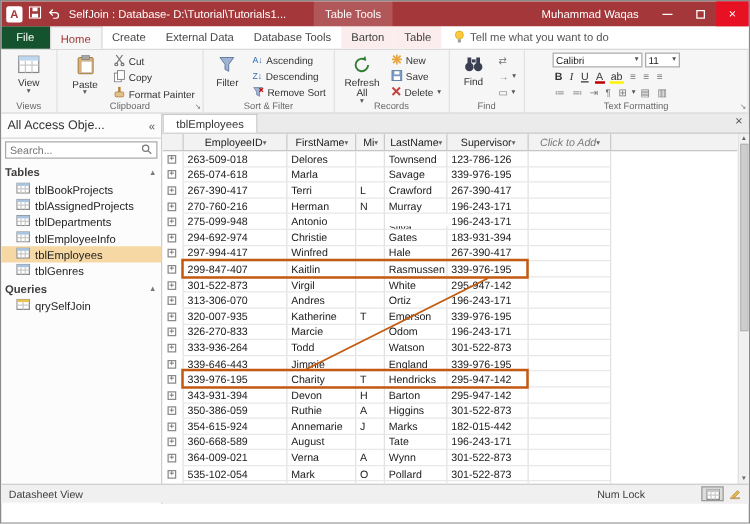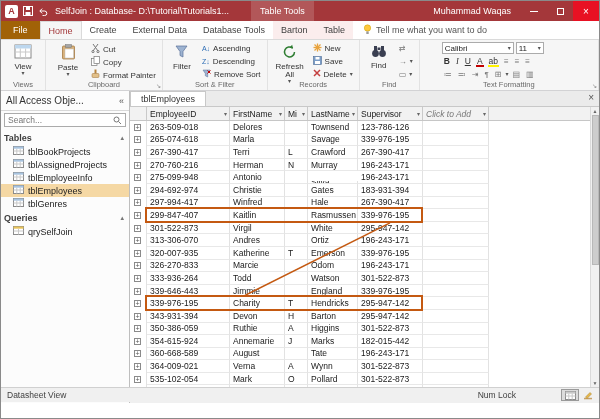--- a/index.html
+++ b/index.html
@@ -17,21 +17,21 @@
   .wbtns { display:flex; height:20px; }
   .wbtn { width:26px; display:flex; align-items:center; justify-content:center; font-size:10px; }
   .wbtn .minbar { width:8px; height:1px; background:#fff; }
   .wbtn .maxbox { width:7px; height:7px; border:1px solid #fff; }
   .wbtn.close { background:#E81123; }
 
   
   .tabrow { height:18px; background:#fff; display:flex; align-items:stretch; }
   .tabs { display:flex; }
   .rtab { padding:0 8px; font-size:9px; color:#444; display:flex; align-items:center; white-space:nowrap; }
-  .rtab.file { background:#a16207; color:#fff; padding:0 12px; }
+  .rtab.file { background:#14532d; color:#fff; padding:0 12px; }
   .rtab.active { background:#F6F6F6; color:#A4373A; border:1px solid #DADADA; border-bottom:none; }
   .rtab.ctx { background:#FBEDED; color:#3f3f3f; }
   .tellme { display:flex; align-items:center; gap:4px; margin-left:10px; font-size:9px; color:#555; }
 
   
   .ribbon { height:52px; background:#F6F6F6; border-top:1px solid #DADADA; border-bottom:1px solid #D2D2D4; display:flex; }
   .rgroup { position:relative; border-right:1px solid #E2E2E2; padding:2px 4px 10px 4px; display:flex; gap:3px; }
   .glabel { position:absolute; bottom:1px; left:0; right:0; text-align:center; font-size:7.5px; color:#6A6A6A; white-space:nowrap; }
   .bigbtn { width:36px; display:flex; flex-direction:column; align-items:center; font-size:8px; color:#333; line-height:8px; text-align:center; padding-top:2px; }
   .bigbtn .blab { margin-top:2px; }
@@ -67,21 +67,21 @@
   
   .main { flex:1; display:flex; flex-direction:column; min-width:0; }
   .doctabs { height:16px; background:#EBEBEB; border-bottom:1px solid #C8C8C8; display:flex; align-items:flex-end; position:relative; }
   .doctab { height:15px; background:#fff; border:1px solid #C8C8C8; border-bottom:none; padding:0 10px; font-size:9px; color:#333; display:flex; align-items:center; margin-left:0; }
   .tabclose { position:absolute; right:5px; top:2px; font-size:10px; color:#555; line-height:10px; }
 
   .sheetwrap { flex:1; display:flex; background:#fff; overflow:hidden; }
   .sheet { flex:1; position:relative; overflow:hidden; background:#fff; }
   .dhead { display:flex; height:14px; background:#F2F2F2; border-bottom:1px solid #C6C6C6; }
   .hcorner { width:17px; border-right:1px solid #C9C9C9; background:#F2F2F2; }
-  .hcell { border-right:1px solid #C9C9C9; display:flex; align-items:center; justify-content:space-between; padding:0 2px 0 3px; font-size:8.5px; color:#222; overflow:hidden; white-space:nowrap; }
+  .hcell { border-right:1px solid #C9C9C9; display:flex; align-items:center; justify-content:center; padding:0 2px 0 3px; font-size:8.5px; color:#222; overflow:hidden; white-space:nowrap; }
   .hcell.addcol .ht { color:#777; font-style:italic; }
   .harr { font-size:6px; color:#666; }
   .drows { position:absolute; top:14px; left:0; right:0; bottom:0; overflow:hidden; }
   .drow { display:flex; height:12.6px; }
   .expcell { width:17px; display:flex; align-items:center; border-right:1px solid #E2E2E2; }
   .plus { width:7px; height:7px; border:1px solid #8A8A8A; font-size:7px; line-height:5px; text-align:center; color:#555; background:#fff; margin-left:4px; }
   .dcell { border-right:1px solid #E2E2E2; border-bottom:1px solid #E8E8E8; font-size:8.5px; color:#1A1A1A; padding-left:3px; display:flex; align-items:center; overflow:hidden; white-space:nowrap; }
   .annlayer { position:absolute; inset:0; pointer-events:none; }
   .ann-box { position:absolute; border:2px solid #C45911; }
   .joinline { position:absolute; inset:0; width:100%; height:100%; }
@@ -387,20 +387,30 @@
             <span>tblAssignedProjects</span>
           </div>
           <div class="nav-item">
             <span><svg width="11" height="9">
                 <rect x="0.5" y="0.5" width="10" height="8" fill="#fff" stroke="#8B8B8B"></rect>
                 <rect x="0.5" y="0.5" width="10" height="2.2" fill="#A8C4E0"></rect>
                 <line x1="0.5" y1="5" x2="10.5" y2="5" stroke="#C8C8C8"></line>
                 <line x1="3.8" y1="2.7" x2="3.8" y2="8.5" stroke="#C8C8C8"></line>
                 <line x1="7.2" y1="2.7" x2="7.2" y2="8.5" stroke="#C8C8C8"></line>
               </svg></span>
+            <span>tblDepartments</span>
+          </div>
+          <div class="nav-item">
+            <span><svg width="11" height="9">
+                <rect x="0.5" y="0.5" width="10" height="8" fill="#fff" stroke="#8B8B8B"></rect>
+                <rect x="0.5" y="0.5" width="10" height="2.2" fill="#A8C4E0"></rect>
+                <line x1="0.5" y1="5" x2="10.5" y2="5" stroke="#C8C8C8"></line>
+                <line x1="3.8" y1="2.7" x2="3.8" y2="8.5" stroke="#C8C8C8"></line>
+                <line x1="7.2" y1="2.7" x2="7.2" y2="8.5" stroke="#C8C8C8"></line>
+              </svg></span>
             <span>tblEmployeeInfo</span>
           </div>
           <div class="nav-item sel">
             <span><svg width="11" height="9">
                 <rect x="0.5" y="0.5" width="10" height="8" fill="#fff" stroke="#8B8B8B"></rect>
                 <rect x="0.5" y="0.5" width="10" height="2.2" fill="#A8C4E0"></rect>
                 <line x1="0.5" y1="5" x2="10.5" y2="5" stroke="#C8C8C8"></line>
                 <line x1="3.8" y1="2.7" x2="3.8" y2="8.5" stroke="#C8C8C8"></line>
                 <line x1="7.2" y1="2.7" x2="7.2" y2="8.5" stroke="#C8C8C8"></line>
               </svg></span>

